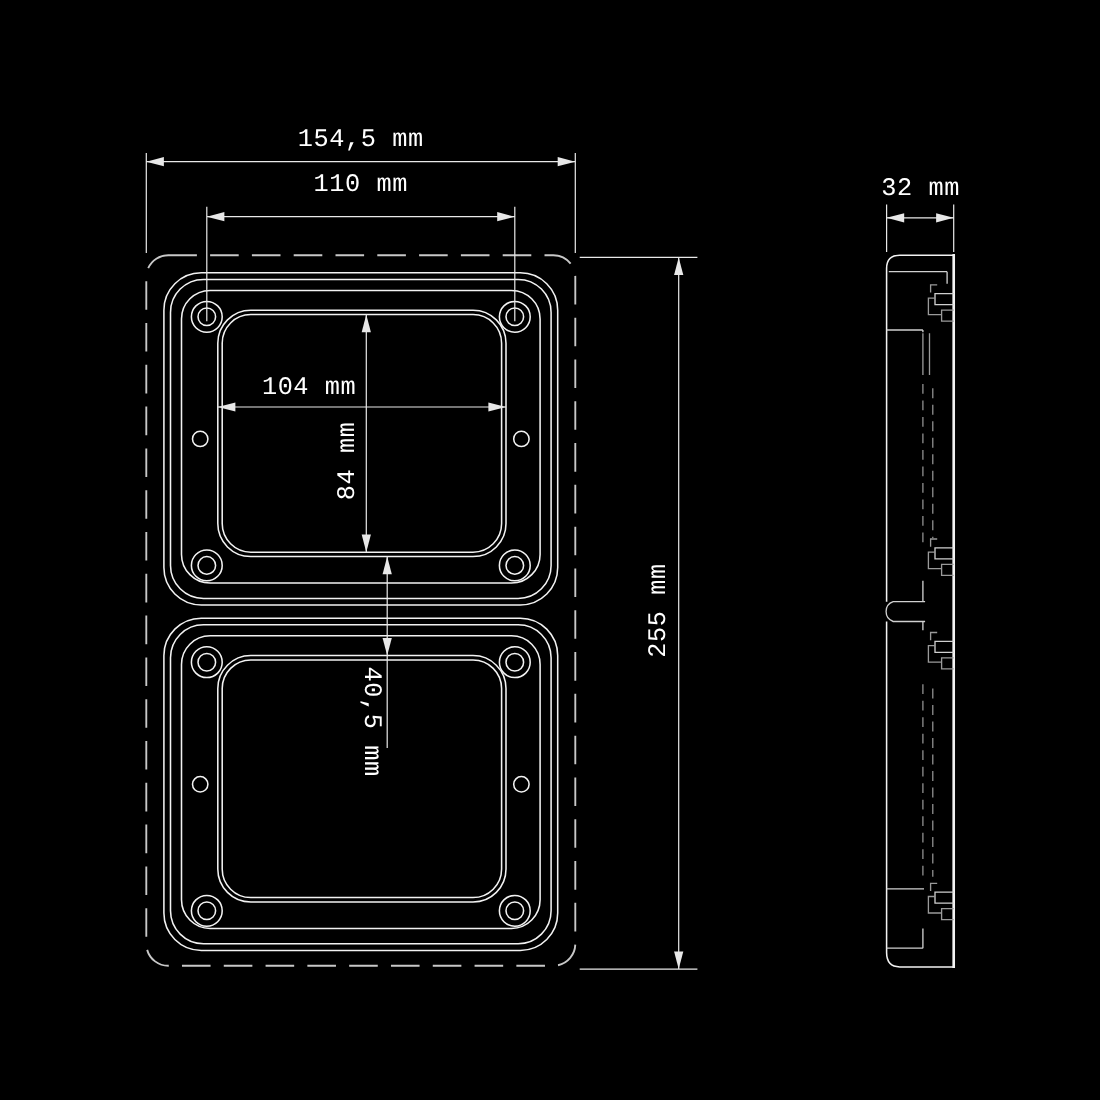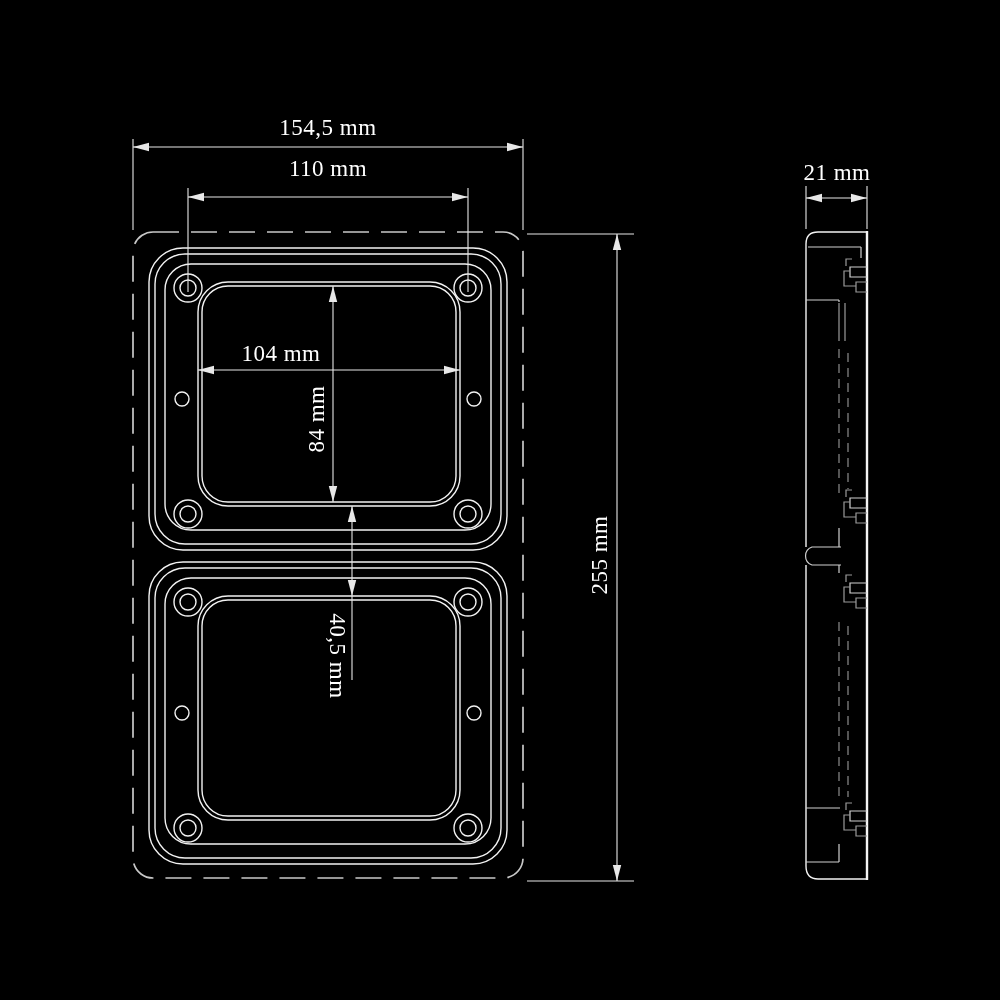--- a/index.html
+++ b/index.html
@@ -1,17 +1,17 @@
 <!DOCTYPE html>
 <html><head>
 <meta charset="utf-8">
 <style>
   html,body{margin:0;padding:0;background:#000;}
   .stage{position:relative;width:1000px;height:1000px;background:#000000;overflow:hidden;
-         font-family:Liberation Serif, serif;}
+         font-family:Liberation Mono, monospace;}
   .stage svg{position:absolute;left:0;top:0;}
   .dim-label{position:absolute;color:#ffffff;font-size:23px;line-height:1;white-space:nowrap;
              transform:translate(-50%,-50%);letter-spacing:0.5px;}
   .dim-label.rot-ccw{transform:translate(-50%,-50%) rotate(-90deg);}
   .dim-label.rot-cw{transform:translate(-50%,-50%) rotate(90deg);}
   
   .outline{fill:none;stroke:#f2f2f2;stroke-width:1.4;}
   .outline-thick{fill:none;stroke:#f4f4f4;stroke-width:2.4;}
   .hidden-edge{fill:none;stroke:#c8c8c8;stroke-width:1.7;stroke-dasharray:26 12;}
   .dimline{fill:none;stroke:#e8e8e8;stroke-width:1.1;}
@@ -134,14 +134,14 @@
   <div class="dim-label" style="left:328px;top:168px;">110 mm</div>
 
   <div class="dim-label" style="left:281px;top:353px;">104 mm</div>
 
   <div class="dim-label rot-ccw" style="left:316px;top:419px;">84 mm</div>
 
   <div class="dim-label rot-cw" style="left:337px;top:656px;">40,5 mm</div>
 
   <div class="dim-label rot-ccw" style="left:599px;top:555px;">255 mm</div>
 
-  <div class="dim-label" style="left:837px;top:172px;">21 mm</div>
+  <div class="dim-label" style="left:837px;top:172px;">32 mm</div>
 </div>
 
 </body></html>

